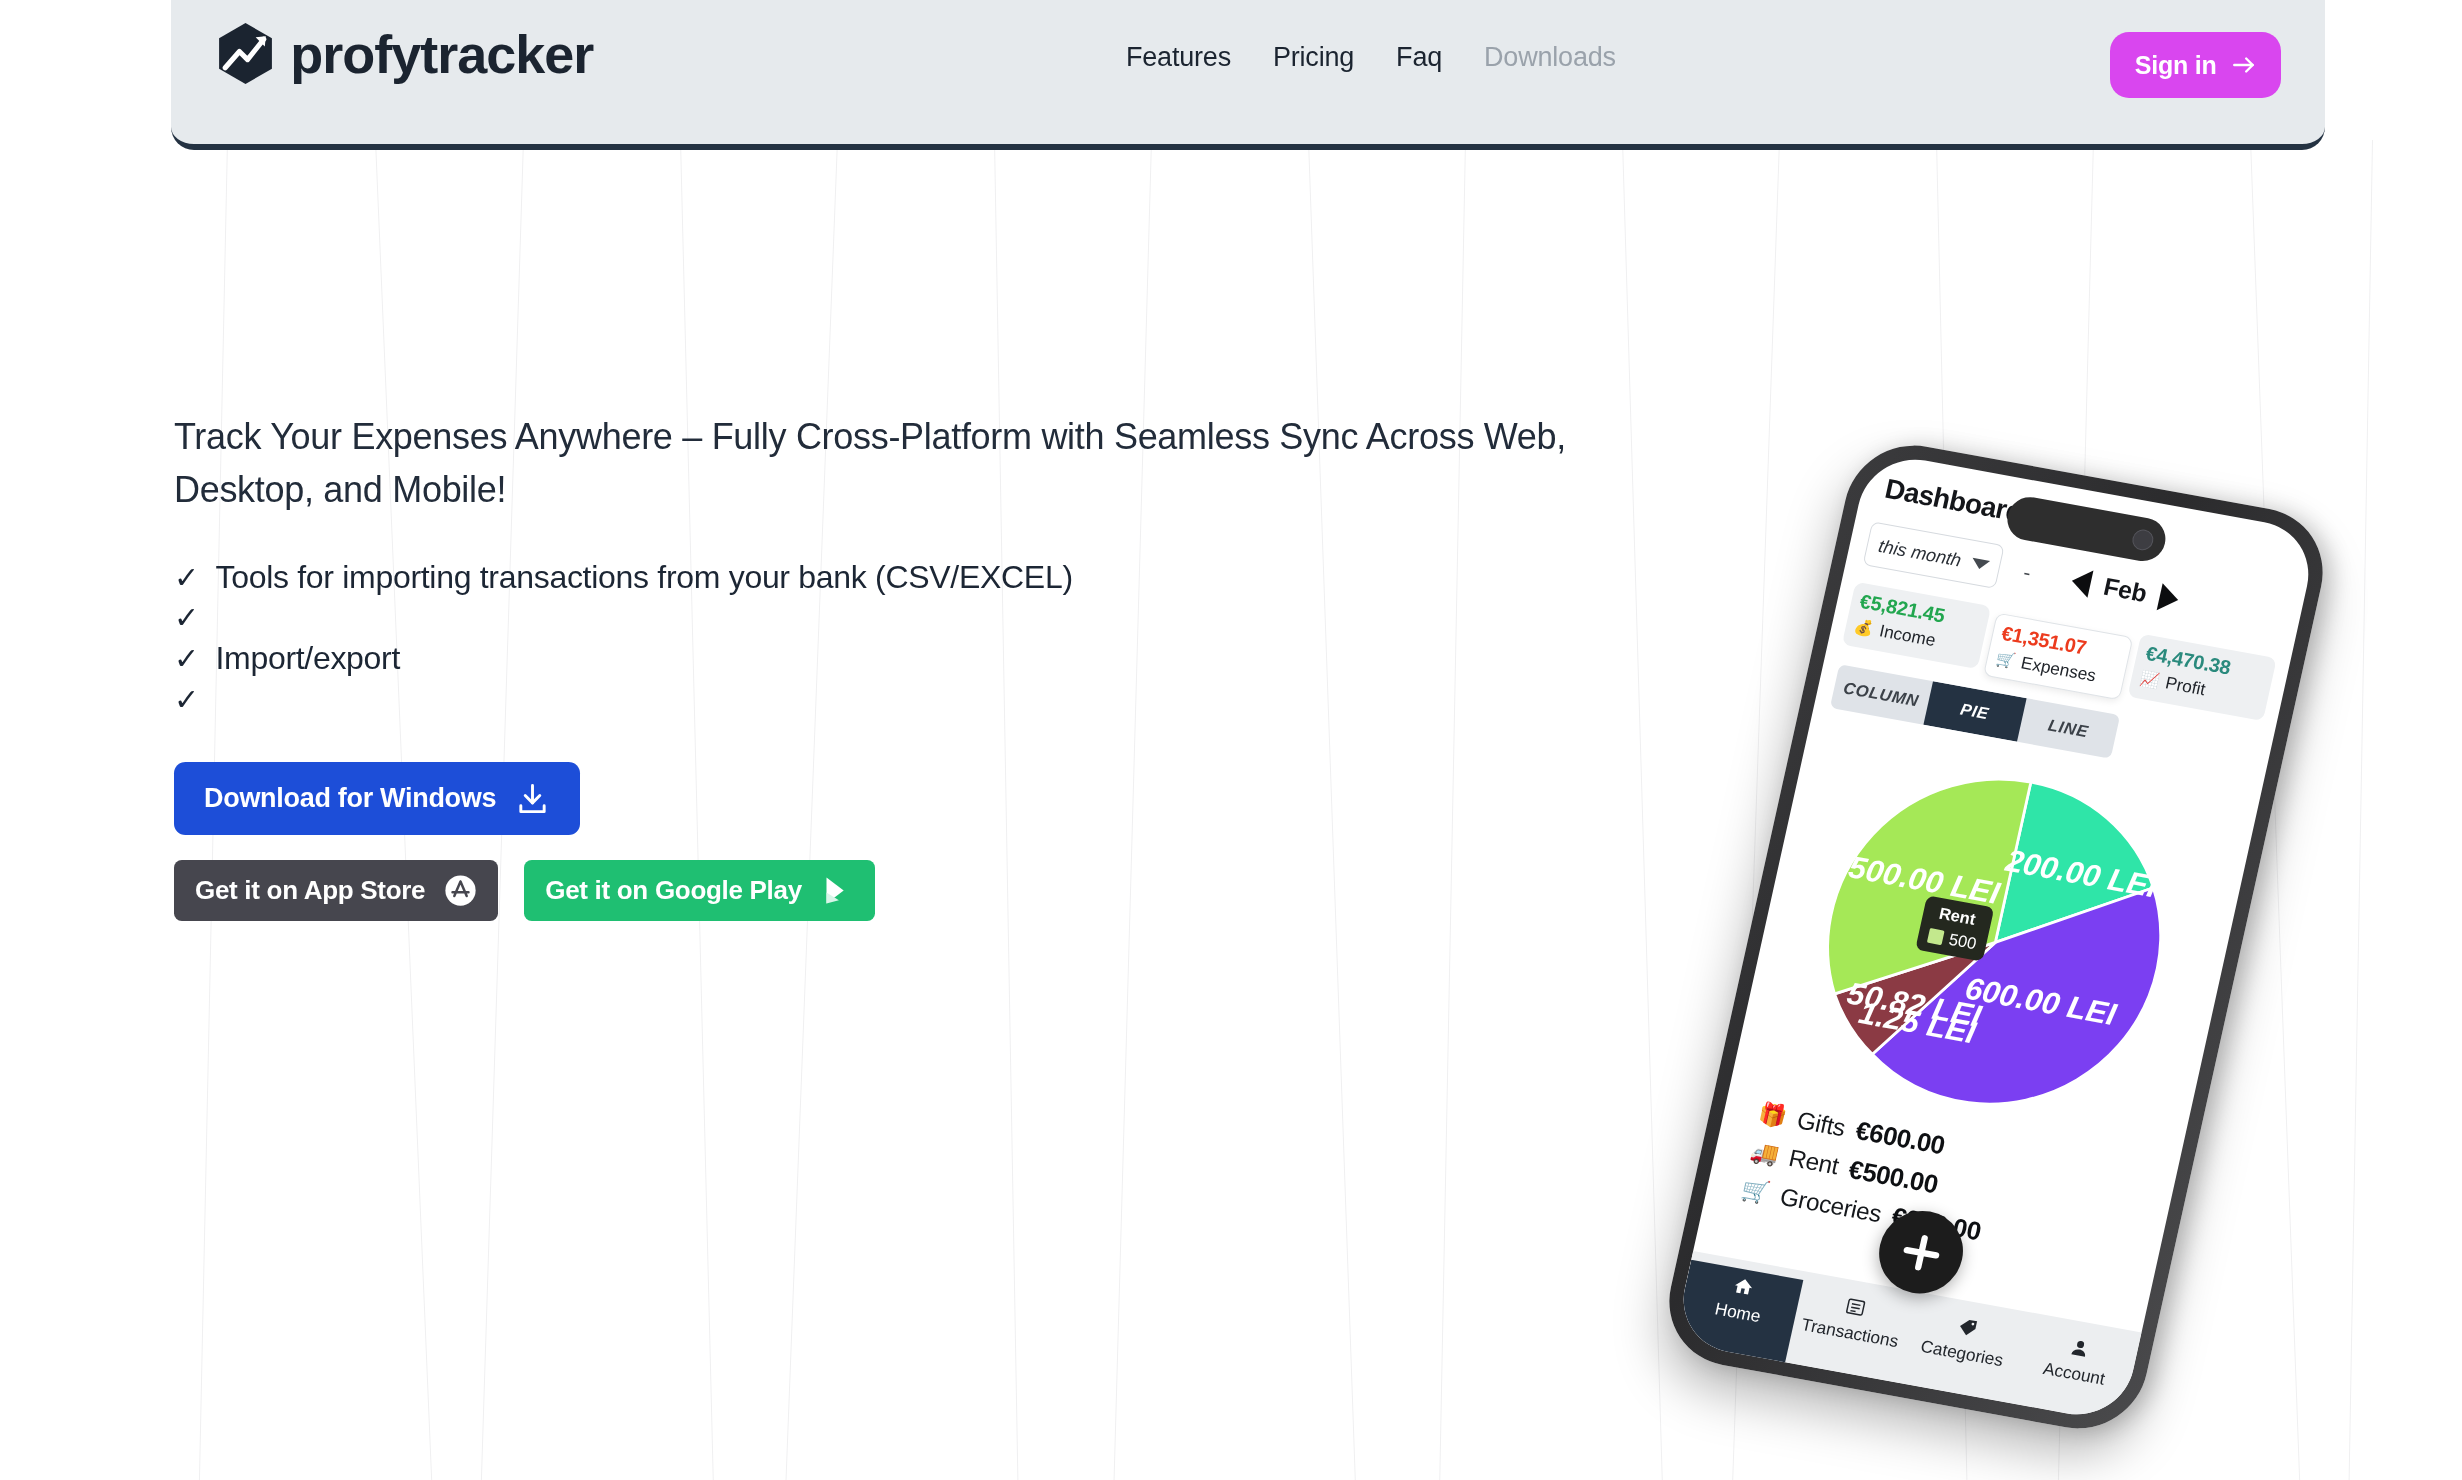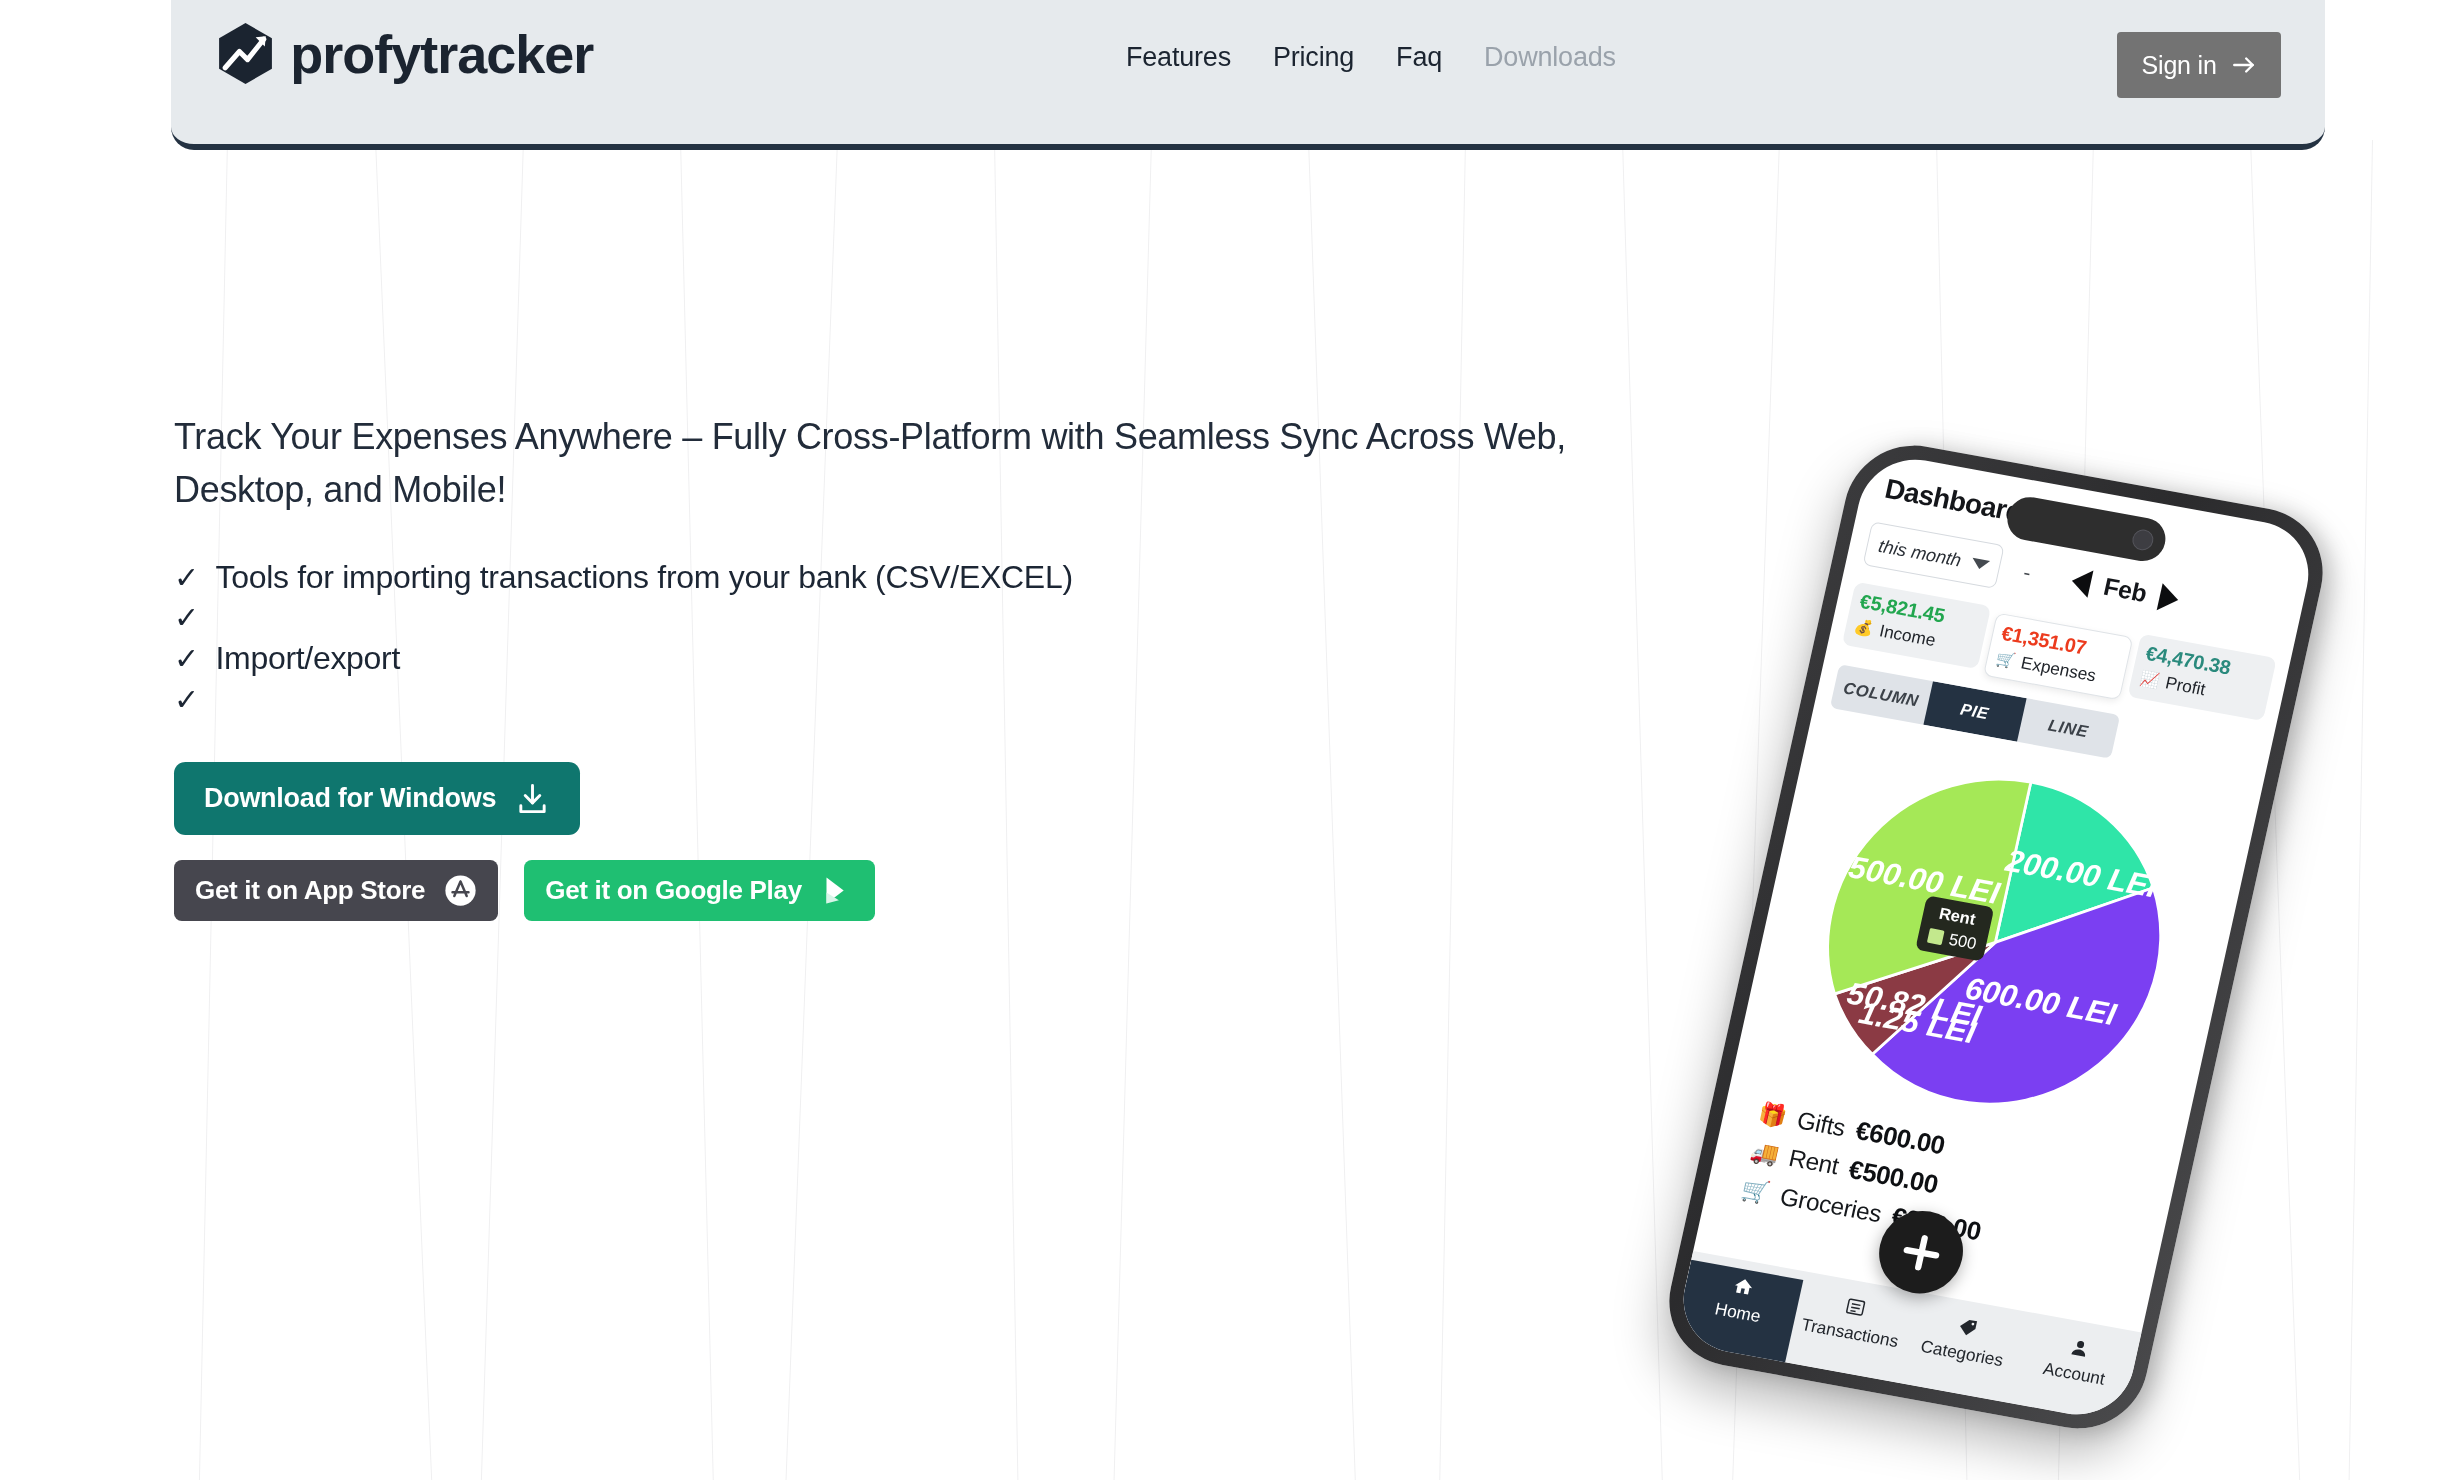--- a/index.html
+++ b/index.html
@@ -76,24 +76,24 @@
     font-weight:400;
     letter-spacing:-0.2px;
     white-space:nowrap;
   }
   .nav a.muted { color:#9aa2ab; }
 
   .signin {
     position:absolute; right:44px; top:41px;
     height:66px;
     padding:0 24.4px;
-    background:#737373;
+    background:#d946ef;
     color:#ffffff;
-    border:none; border-radius:4px;
-    font-size:25px; font-weight:400;
+    border:none; border-radius:19px;
+    font-size:25px; font-weight:700;
     letter-spacing:-0.2px;
     display:flex; align-items:center; gap:14px;
     cursor:pointer;
     font-family:"Liberation Sans", sans-serif;
   }
   .signin svg { width:26px; height:26px; }
 
   
   #hero {
     position:absolute;
@@ -142,21 +142,21 @@
     display:inline-flex;
     align-items:center;
     gap:19px;
     border:none;
     cursor:pointer;
     color:#ffffff;
     font-family:"Liberation Sans", sans-serif;
     white-space:nowrap;
   }
   .btn-windows {
-    background:#0f766e;
+    background:#1d4ed8;
     border-radius:11.3px;
     height:73px;
     padding:0 30px;
     font-size:27px;
     font-weight:700;
     letter-spacing:-0.3px;
   }
   .btn-windows svg { width:35px; height:35px; }
 
   .store-row { display:flex; gap:26px; align-items:center; }

